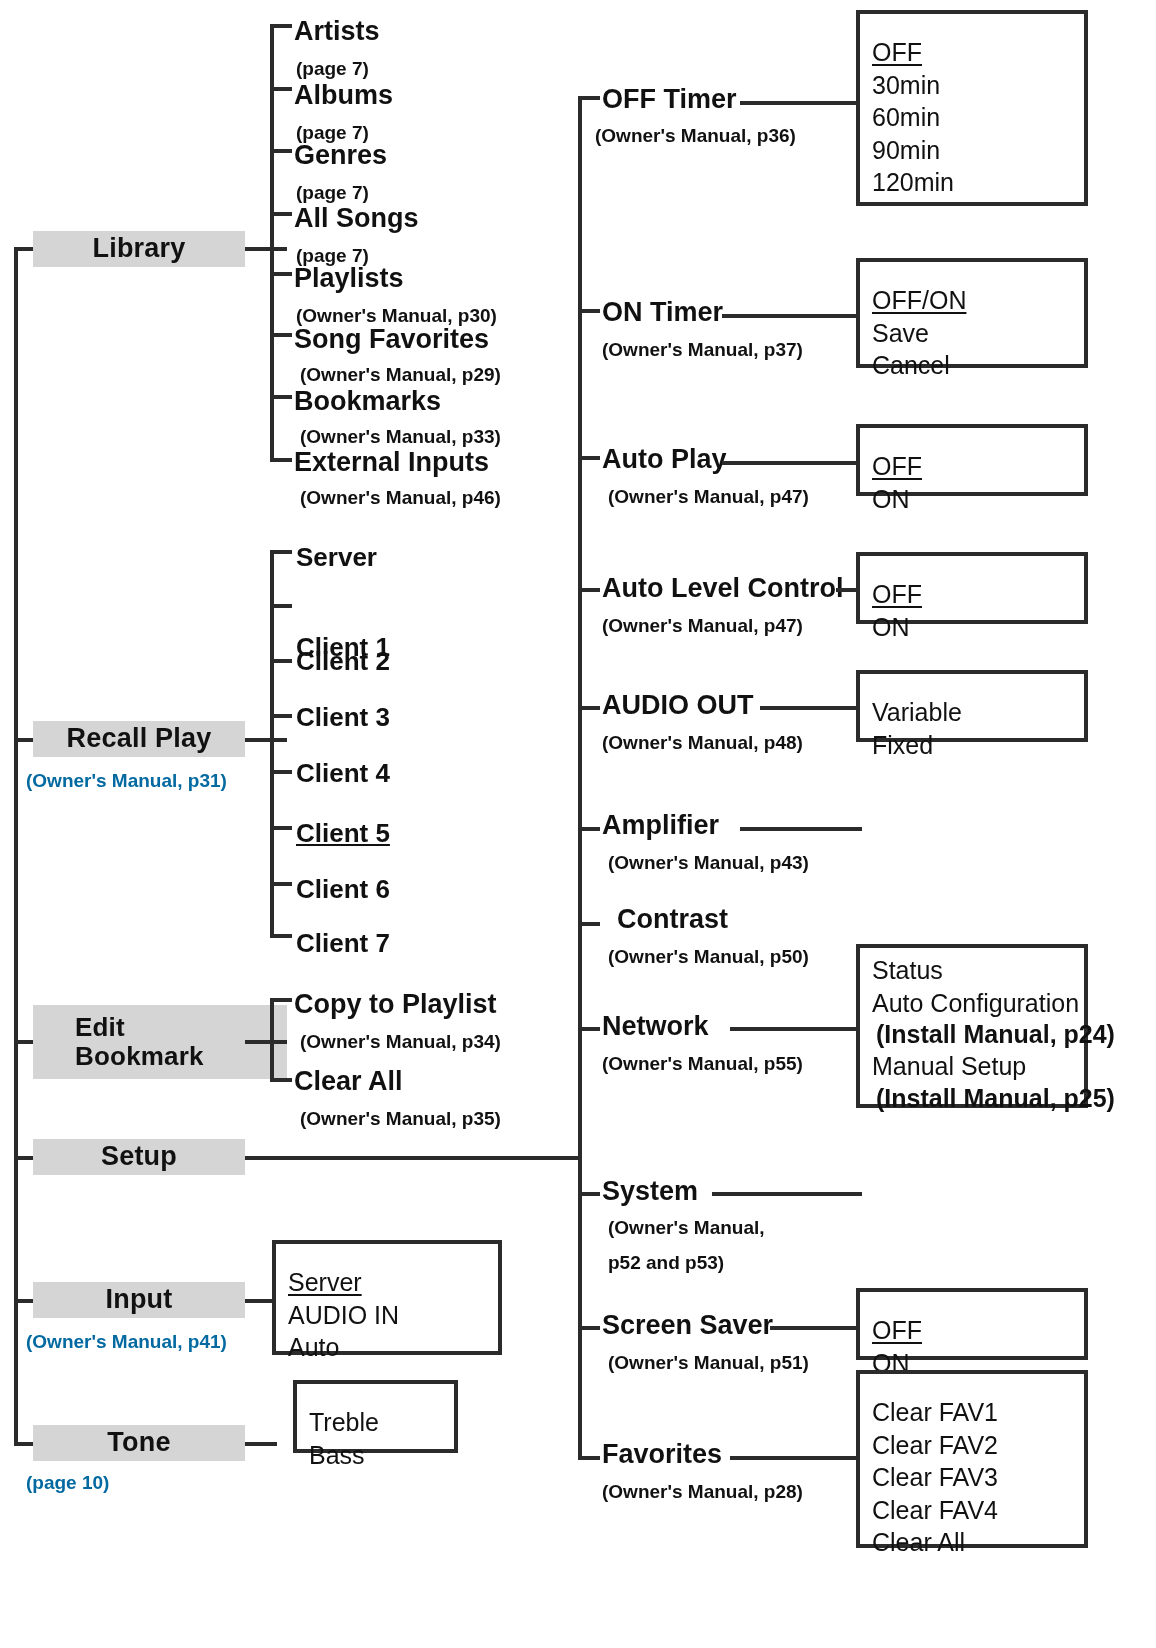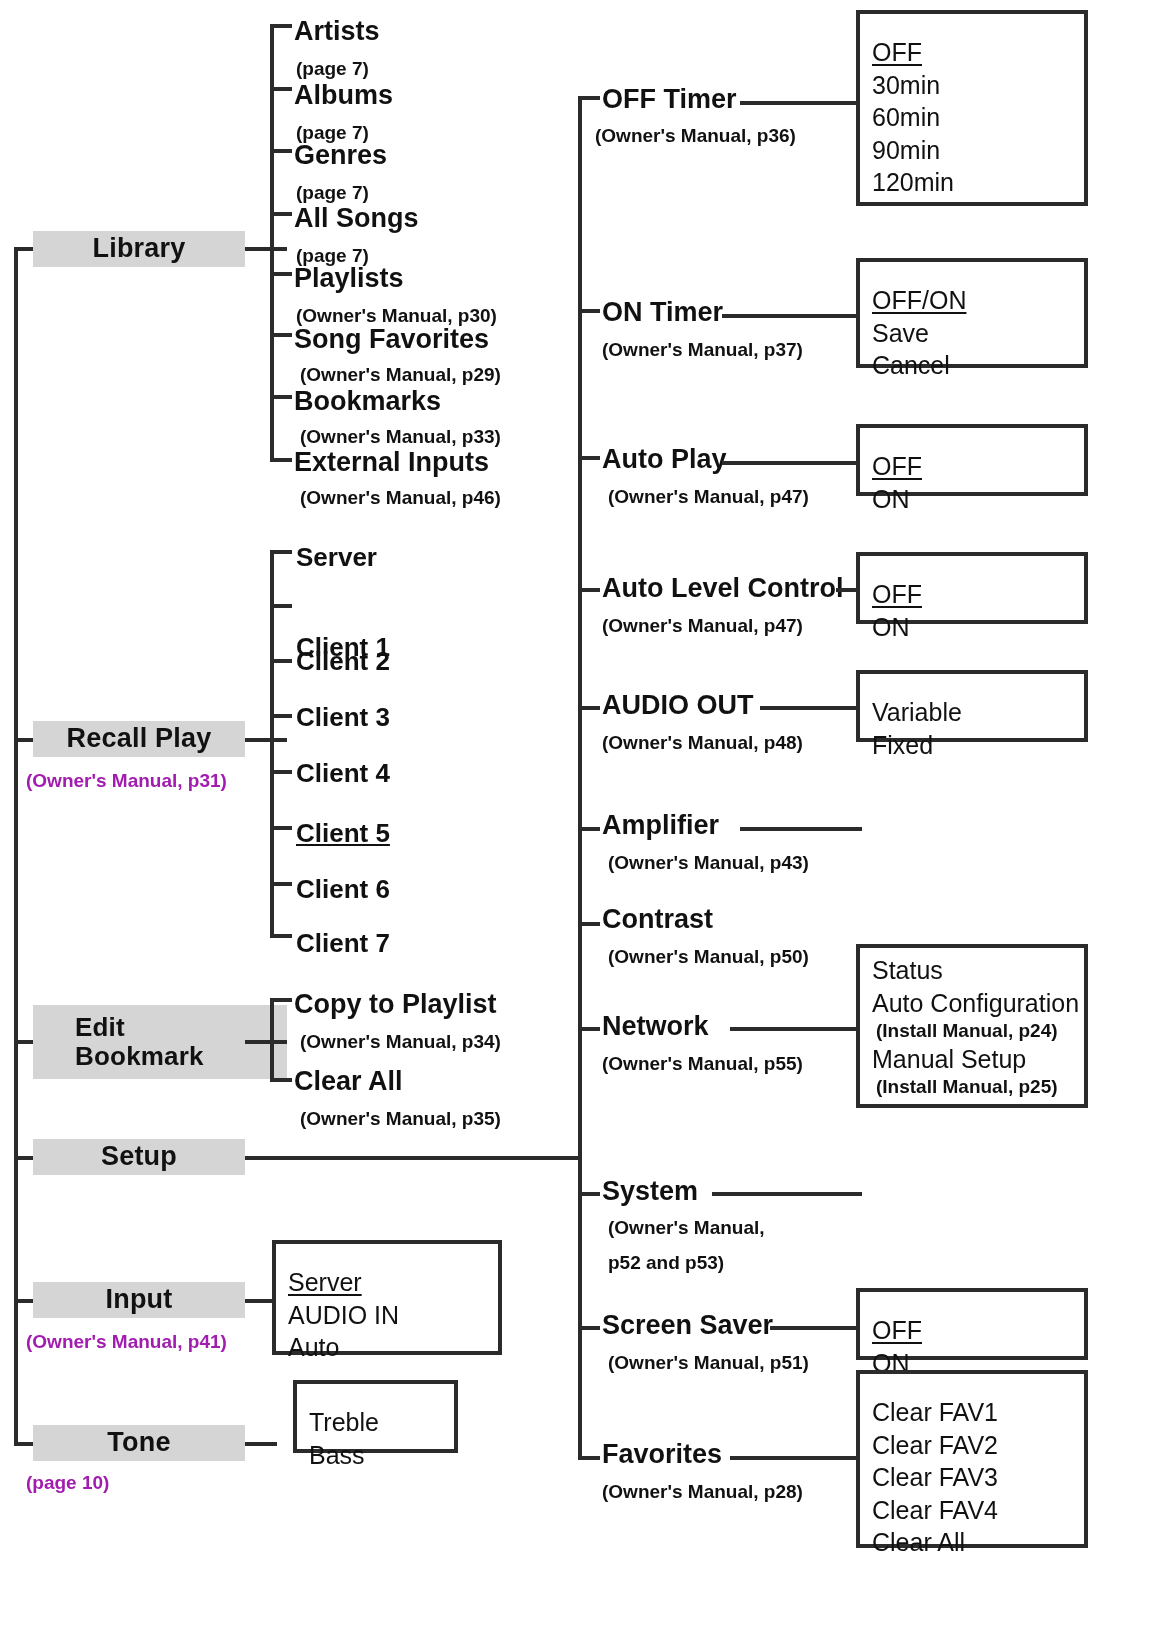--- a/index.html
+++ b/index.html
@@ -54,21 +54,21 @@
     line-height:1.30;
     color:#111;
     white-space:nowrap;
     display:inline-block;
   }
   .obox .opt.u{
     text-decoration:underline;
     text-underline-offset:3px;
   }
   .obox .note{
-    font-size:19px;
+    font-size:25px;
     font-weight:bold;
     line-height:1.25;
     color:#111;
     white-space:nowrap;
     padding-left:4px;
   }
   .obox .optrow{display:block;}
 
   
   .leaf{
@@ -86,21 +86,21 @@
     font-size:19px;
     line-height:1.22;
     color:#111;
     white-space:nowrap;
   }
   .cap{
     position:absolute;
     font-weight:bold;
     font-size:19px;
     line-height:1.2;
-    color:#a21caf;
+    color:#0369a1;
     white-space:nowrap;
   }
 </style>
 </head>
 <body>
 
 <div id="page">
 
   <div class="ln vl" style="left:14px;top:249px;height:1197px;"></div>
 
@@ -273,21 +273,21 @@
     <span class="optrow"><span class="opt">Variable</span></span>
     <span class="optrow"><span class="opt">Fixed</span></span>
   </div>
 
   <div class="ln hl" style="left:578px;top:827px;width:22px;"></div>
   <div class="leaf" style="left:602px;top:812px;">Amplifier</div>
   <div class="sub" style="left:608px;top:851px;">(Owner's Manual, p43)</div>
   <div class="ln hl" style="left:740px;top:827px;width:122px;"></div>
 
   <div class="ln hl" style="left:578px;top:922px;width:22px;"></div>
-  <div class="leaf" style="left:602px;top:906px;">Contrast</div>
+  <div class="leaf" style="left:617px;top:906px;">Contrast</div>
   <div class="sub" style="left:608px;top:945px;">(Owner's Manual, p50)</div>
 
   <div class="ln hl" style="left:578px;top:1027px;width:22px;"></div>
   <div class="leaf" style="left:602px;top:1013px;">Network</div>
   <div class="sub" style="left:602px;top:1052px;">(Owner's Manual, p55)</div>
   <div class="ln hl" style="left:730px;top:1027px;width:132px;"></div>
   <div class="obox" style="left:856px;top:944px;width:232px;height:164px;padding-top:6px;">
     <span class="optrow"><span class="opt">Status</span></span>
     <span class="optrow"><span class="opt">Auto Configuration</span></span>
     <span class="optrow"><span class="note">(Install Manual, p24)</span></span>

